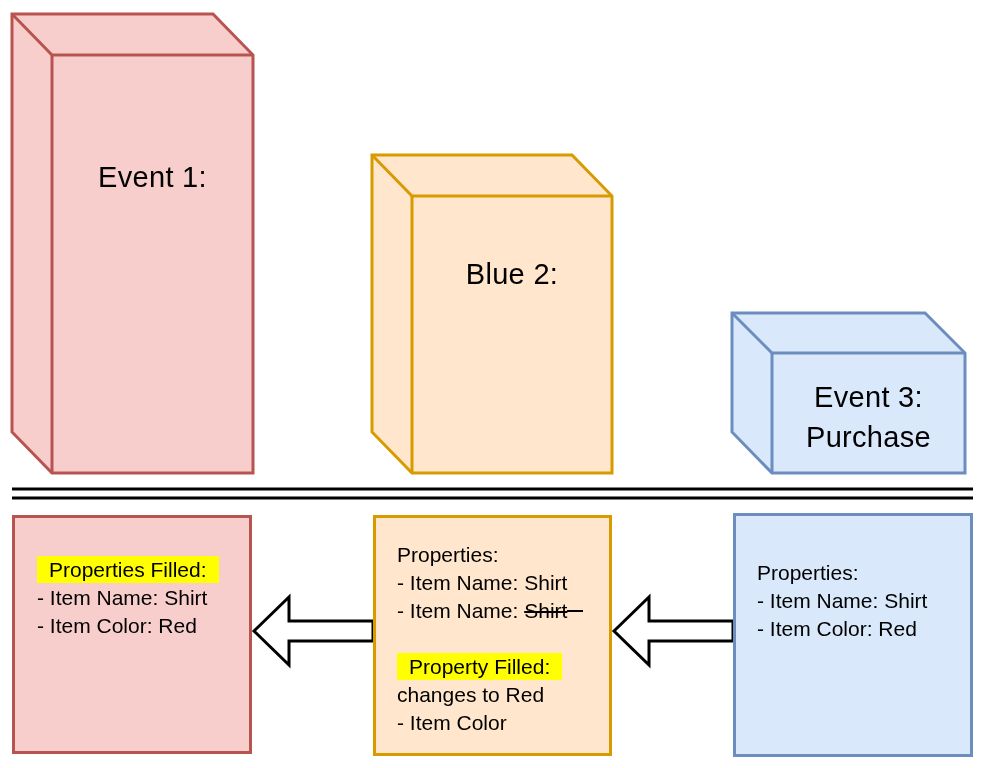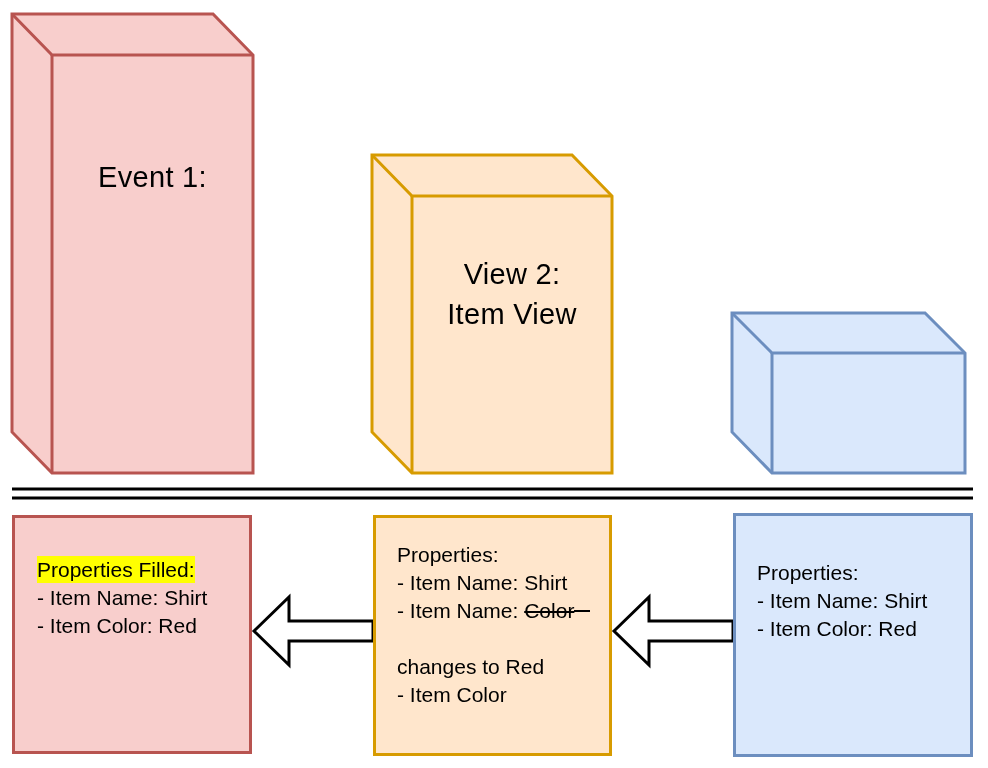--- a/index.html
+++ b/index.html
@@ -23,21 +23,21 @@
   }
 
   .panel{position:absolute;box-sizing:border-box;border:3px solid;}
   .panel-red{background:#F8CECC;border-color:#B85450;}
   .panel-orange{background:#FFE6CC;border-color:#D79B00;}
   .panel-blue{background:#DAE8FC;border-color:#6C8EBF;}
 
   .panel-text{position:absolute;font-size:21px;line-height:28px;}
   .line{height:28px;white-space:nowrap;}
   .blank{height:28px;}
-  .hl{background:#FFFF00;padding:2px 0;}
+  .hl{background:#FFFF00;padding:2px 12px;}
   .pre{white-space:pre;}
   .struck{
     text-decoration:line-through;
     text-decoration-thickness:2px;
     position:relative;
   }
   .struck::after{
     content:"";position:absolute;right:-16px;top:11px;
     width:16px;height:2px;background:#000;
   }
@@ -72,39 +72,43 @@
 
     <polygon class="arrow" points="254,631 289,597 289,621 373,621 373,641 289,641 289,665"></polygon>
     <polygon class="arrow" points="614,631 649,597 649,621 733,621 733,641 649,641 649,665"></polygon>
   </svg>
 
   <div class="event-label" style="left:52px;top:157px;width:201px">
     <div>Event 1:</div>
   </div>
 
   <div class="event-label" style="left:412px;top:254px;width:200px">
-    <div>View 2:</div>
-    <div>Item View</div>
+    <div>Blue 2:</div>
   </div>
 
+  <div class="event-label" style="left:772px;top:377px;width:193px">
+    <div>Event 3:</div>
+    <div>Purchase</div>
+  </div>
 
   <div class="panel panel-red" style="left:12px;top:515px;width:240px;height:239px">
     <div class="panel-text" style="left:22px;top:38px">
       <div class="line"><span class="hl">Properties Filled:</span></div>
       <div class="line">- Item Name: Shirt</div>
       <div class="line">- Item Color: Red</div>
     </div>
   </div>
 
   <div class="panel panel-orange" style="left:373px;top:515px;width:239px;height:241px">
     <div class="panel-text" style="left:21px;top:23px">
       <div class="line">Properties:</div>
       <div class="line">- Item Name: Shirt</div>
-      <div class="line"><span class="pre">- Item Name: </span><span class="struck">Color</span></div>
+      <div class="line"><span class="pre">- Item Name: </span><span class="struck">Shirt</span></div>
       <div class="blank"></div>
+      <div class="line"><span class="hl">Property Filled:</span></div>
       <div class="line">changes to Red</div>
       <div class="line">- Item Color</div>
     </div>
   </div>
 
   <div class="panel panel-blue" style="left:733px;top:513px;width:240px;height:244px">
     <div class="panel-text" style="left:21px;top:43px">
       <div class="line">Properties:</div>
       <div class="line">- Item Name: Shirt</div>
       <div class="line">- Item Color: Red</div>

